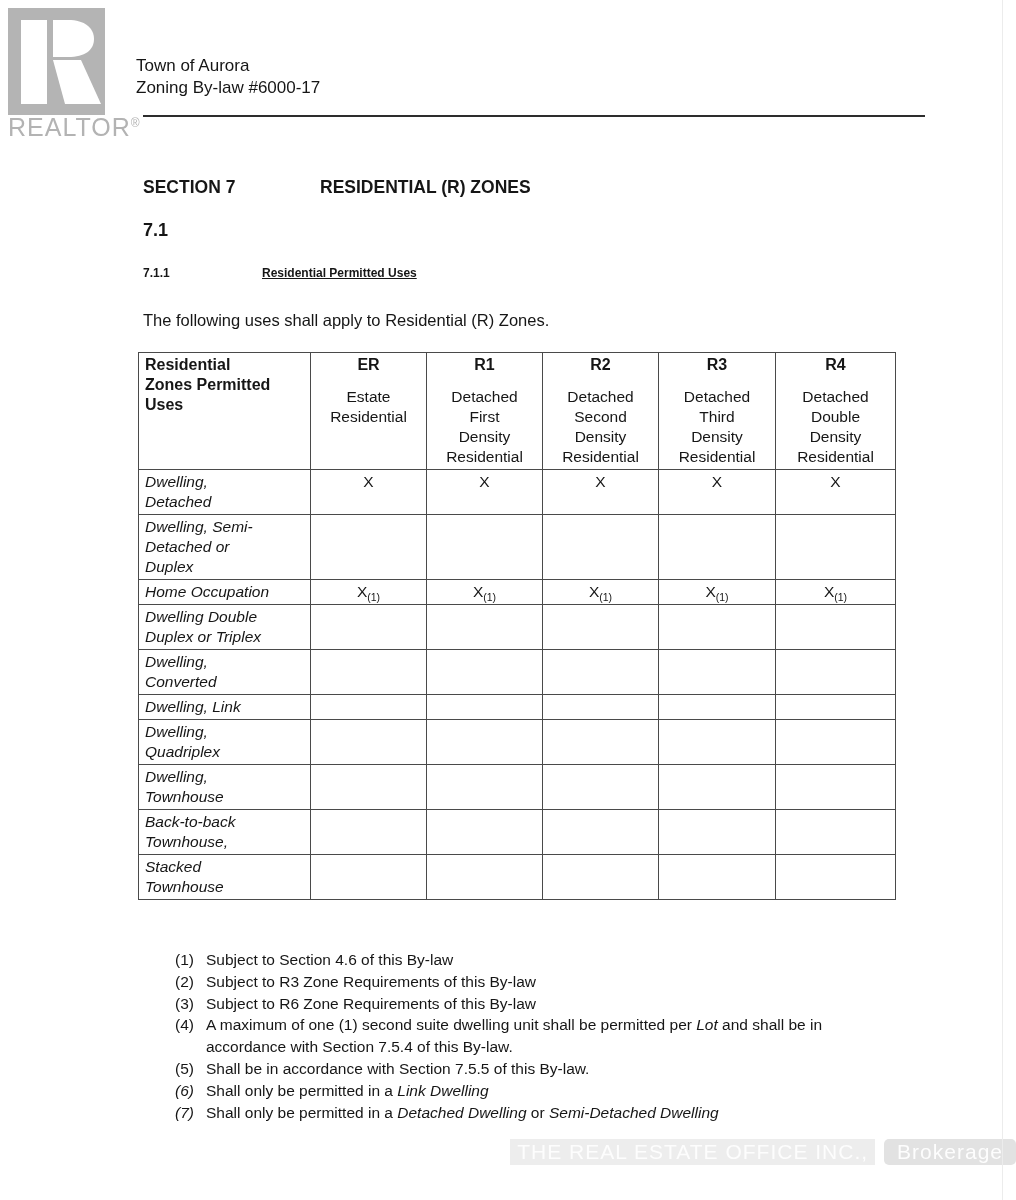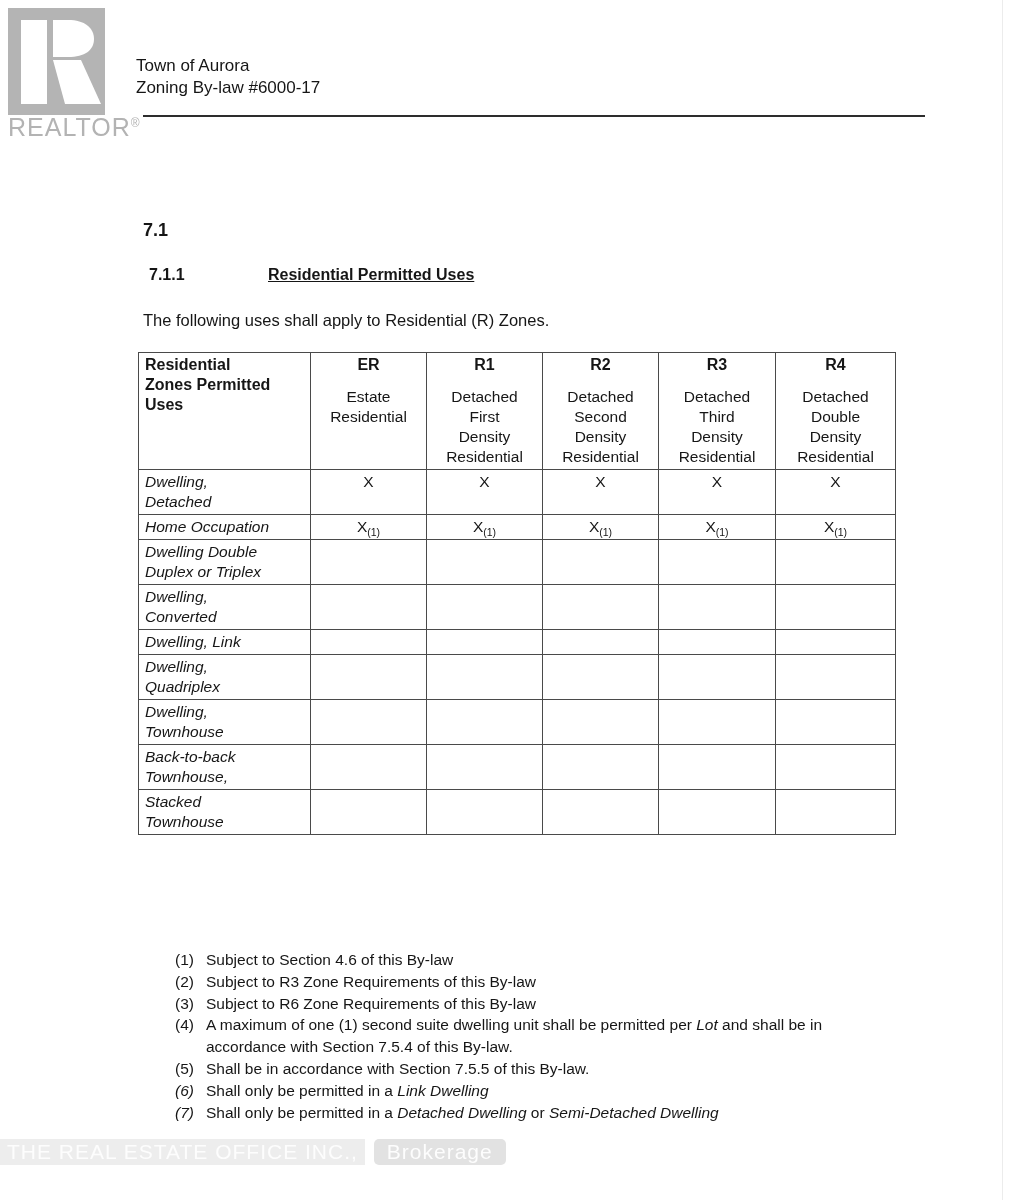--- a/index.html
+++ b/index.html
@@ -14,21 +14,21 @@
     letter-spacing:1px;font-weight:400;white-space:nowrap;
   }
   .logo-word sup{font-size:12px;}
   
   .doc-header{position:absolute;left:136px;top:55px;font-size:17px;font-weight:normal;line-height:22px;}
   .header-rule{position:absolute;left:143px;top:115px;width:782px;height:2px;background:#2d2d2d;}
   
   .section-heading{position:absolute;left:143px;top:177px;font-size:17.5px;font-weight:bold;white-space:nowrap;}
   .section-number{display:inline-block;width:177px;}
   .h71{position:absolute;left:143px;top:220px;font-size:18px;font-weight:bold;}
-  .h711{position:absolute;left:149px;top:266px;font-size:16px;font-weight:bold;white-space:nowrap;}
+  .h711{position:absolute;left:143px;top:266px;font-size:12px;font-weight:bold;white-space:nowrap;}
   .subsection-number{display:inline-block;width:119px;}
   .subsection-title{text-decoration:underline;}
   .intro{position:absolute;left:143px;top:311px;font-size:16.5px;}
   
   table.ztable{
     position:absolute;left:138px;top:352px;width:757px;
     border-collapse:collapse;table-layout:fixed;font-size:15.5px;
   }
   .ztable th,.ztable td{
     border:1px solid #4a4a4a;vertical-align:top;padding:2px 6px;line-height:20px;
@@ -42,21 +42,21 @@
   .val-cell sub{font-size:10.5px;line-height:0;}
   
   .footnotes{position:absolute;left:175px;top:949px;width:714px;font-size:15.5px;line-height:21.8px;}
   .fn{display:flex;}
   .fn-marker{width:31px;flex:none;}
   .fn-text{flex:1;}
   .it{font-style:italic;}
   
   .watermark{
     position:absolute;left:0;top:1139px;width:100%;
-    display:flex;justify-content:flex-start;align-items:center;gap:9px;
+    display:flex;justify-content:flex-end;align-items:center;gap:9px;
     font-size:21px;color:#fdfdfd;
   }
   .wm-main{background:#ededed;padding:1px 7px;letter-spacing:1px;}
   .wm-badge{background:#e2e2e2;border-radius:5px;padding:1px 13px;letter-spacing:1px;}
   
   .page-edge{position:absolute;left:1002px;top:0;width:1px;height:1200px;background:#ececec;}
 </style>
 </head>
 <body>
 
@@ -71,20 +71,23 @@
     </svg>
     <div class="logo-word"><span>REALTOR</span><sup>®</sup></div>
   </div>
 
   <div class="doc-header">
     <div>Town of Aurora</div>
     <div>Zoning By-law #6000-17</div>
   </div>
   <div class="header-rule"></div>
 
+  <div class="section-heading">
+    <span class="section-number">SECTION 7</span><span>RESIDENTIAL (R) ZONES</span>
+  </div>
   <div class="h71">7.1</div>
   <div class="h711">
     <span class="subsection-number">7.1.1</span><span class="subsection-title">Residential Permitted Uses</span>
   </div>
   <div class="intro">The following uses shall apply to Residential (R) Zones.</div>
 
   <table class="ztable">
     <colgroup>
       <col style="width:172px">
         <col style="width:116px">
@@ -152,20 +155,32 @@
             <div>Detached</div>
           </td>
           <td class="val-cell">X</td>
           <td class="val-cell">X</td>
           <td class="val-cell">X</td>
           <td class="val-cell">X</td>
           <td class="val-cell">X</td>
         </tr>
         <tr>
           <td class="use-cell">
+            <div>Dwelling, Semi-</div>
+            <div>Detached or</div>
+            <div>Duplex</div>
+          </td>
+          <td class="val-cell"></td>
+          <td class="val-cell"></td>
+          <td class="val-cell"></td>
+          <td class="val-cell"></td>
+          <td class="val-cell"></td>
+        </tr>
+        <tr>
+          <td class="use-cell">
             <div>Home Occupation</div>
           </td>
           <td class="val-cell">X<sub>(1)</sub></td>
           <td class="val-cell">X<sub>(1)</sub></td>
           <td class="val-cell">X<sub>(1)</sub></td>
           <td class="val-cell">X<sub>(1)</sub></td>
           <td class="val-cell">X<sub>(1)</sub></td>
         </tr>
         <tr>
           <td class="use-cell">

